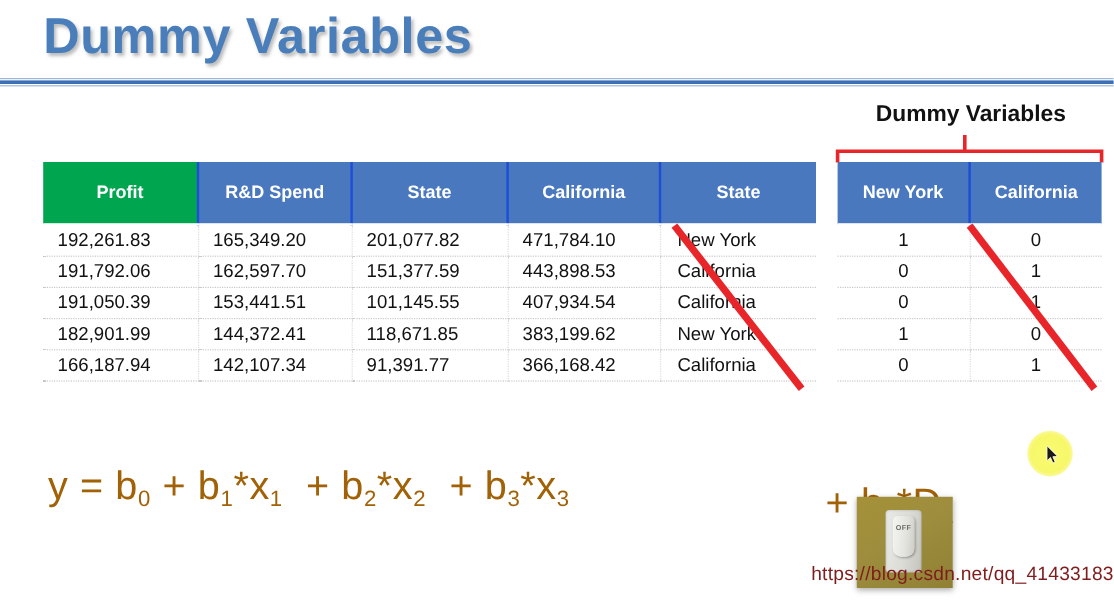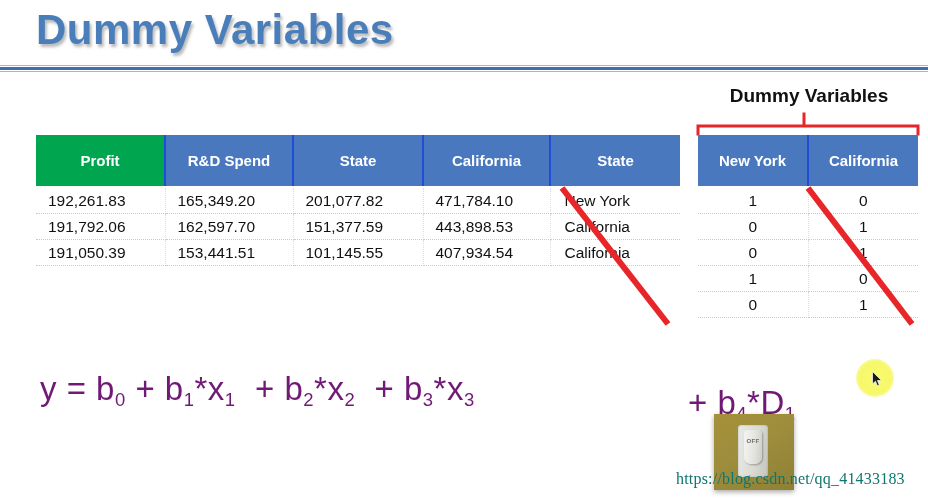--- a/index.html
+++ b/index.html
@@ -144,23 +144,24 @@
     position: absolute;
     pointer-events: none;
   }
   #strike-state  { left: 548px; top: 182px; width: 132px; height: 148px; }
   #strike-dummy  { left: 796px; top: 182px; width: 128px; height: 148px; }
 
   
   .formula {
     position: absolute;
     font-size: 33px;
-    color: #701a75;
+    color: #a16207;
     white-space: nowrap;
     letter-spacing: 0.5px;
+    margin-top: 16px;
   }
   .formula sub {
     font-size: 0.56em;
     vertical-align: baseline;
     position: relative;
     top: 0.32em;
   }
   #formula-main { left: 40px; top: 370px; }
   #formula-dummy { left: 688px; top: 384px; }
 
@@ -224,24 +225,23 @@
     width: 11px;
     height: 16px;
   }
 
   
   #watermark {
     position: absolute;
     left: 676px;
     top: 470px;
     font-size: 16px;
-    color: #0f766e;
+    color: #7f1d1d;
     white-space: nowrap;
     letter-spacing: 0.2px;
-    font-family: Liberation Serif, serif;
   }
 </style>
 </head>
 <body>
 
 <div id="slide-title">Dummy Variables</div>
 
 <div id="title-rule">
   <div class="thin-top"></div>
   <div class="thick"></div>
@@ -280,20 +280,34 @@
       <td>443,898.53</td>
       <td class="state-cell">California</td>
     </tr>
     <tr>
       <td>191,050.39</td>
       <td>153,441.51</td>
       <td>101,145.55</td>
       <td>407,934.54</td>
       <td class="state-cell">California</td>
     </tr>
+    <tr>
+      <td>182,901.99</td>
+      <td>144,372.41</td>
+      <td>118,671.85</td>
+      <td>383,199.62</td>
+      <td class="state-cell">New York</td>
+    </tr>
+    <tr>
+      <td>166,187.94</td>
+      <td>142,107.34</td>
+      <td>91,391.77</td>
+      <td>366,168.42</td>
+      <td class="state-cell">California</td>
+    </tr>
   </tbody>
 </table>
 
 <div id="dummy-caption">Dummy Variables</div>
 
 <svg id="dummy-bracket" viewBox="0 0 228 24">
   <path d="M4 22 L4 14 L110 14 L110 2 M110 14 L224 14 L224 22" fill="none" stroke="#E8262A" stroke-width="3" stroke-linecap="square"></path>
 </svg>
 
 <table class="data-table" id="dummy-table">

